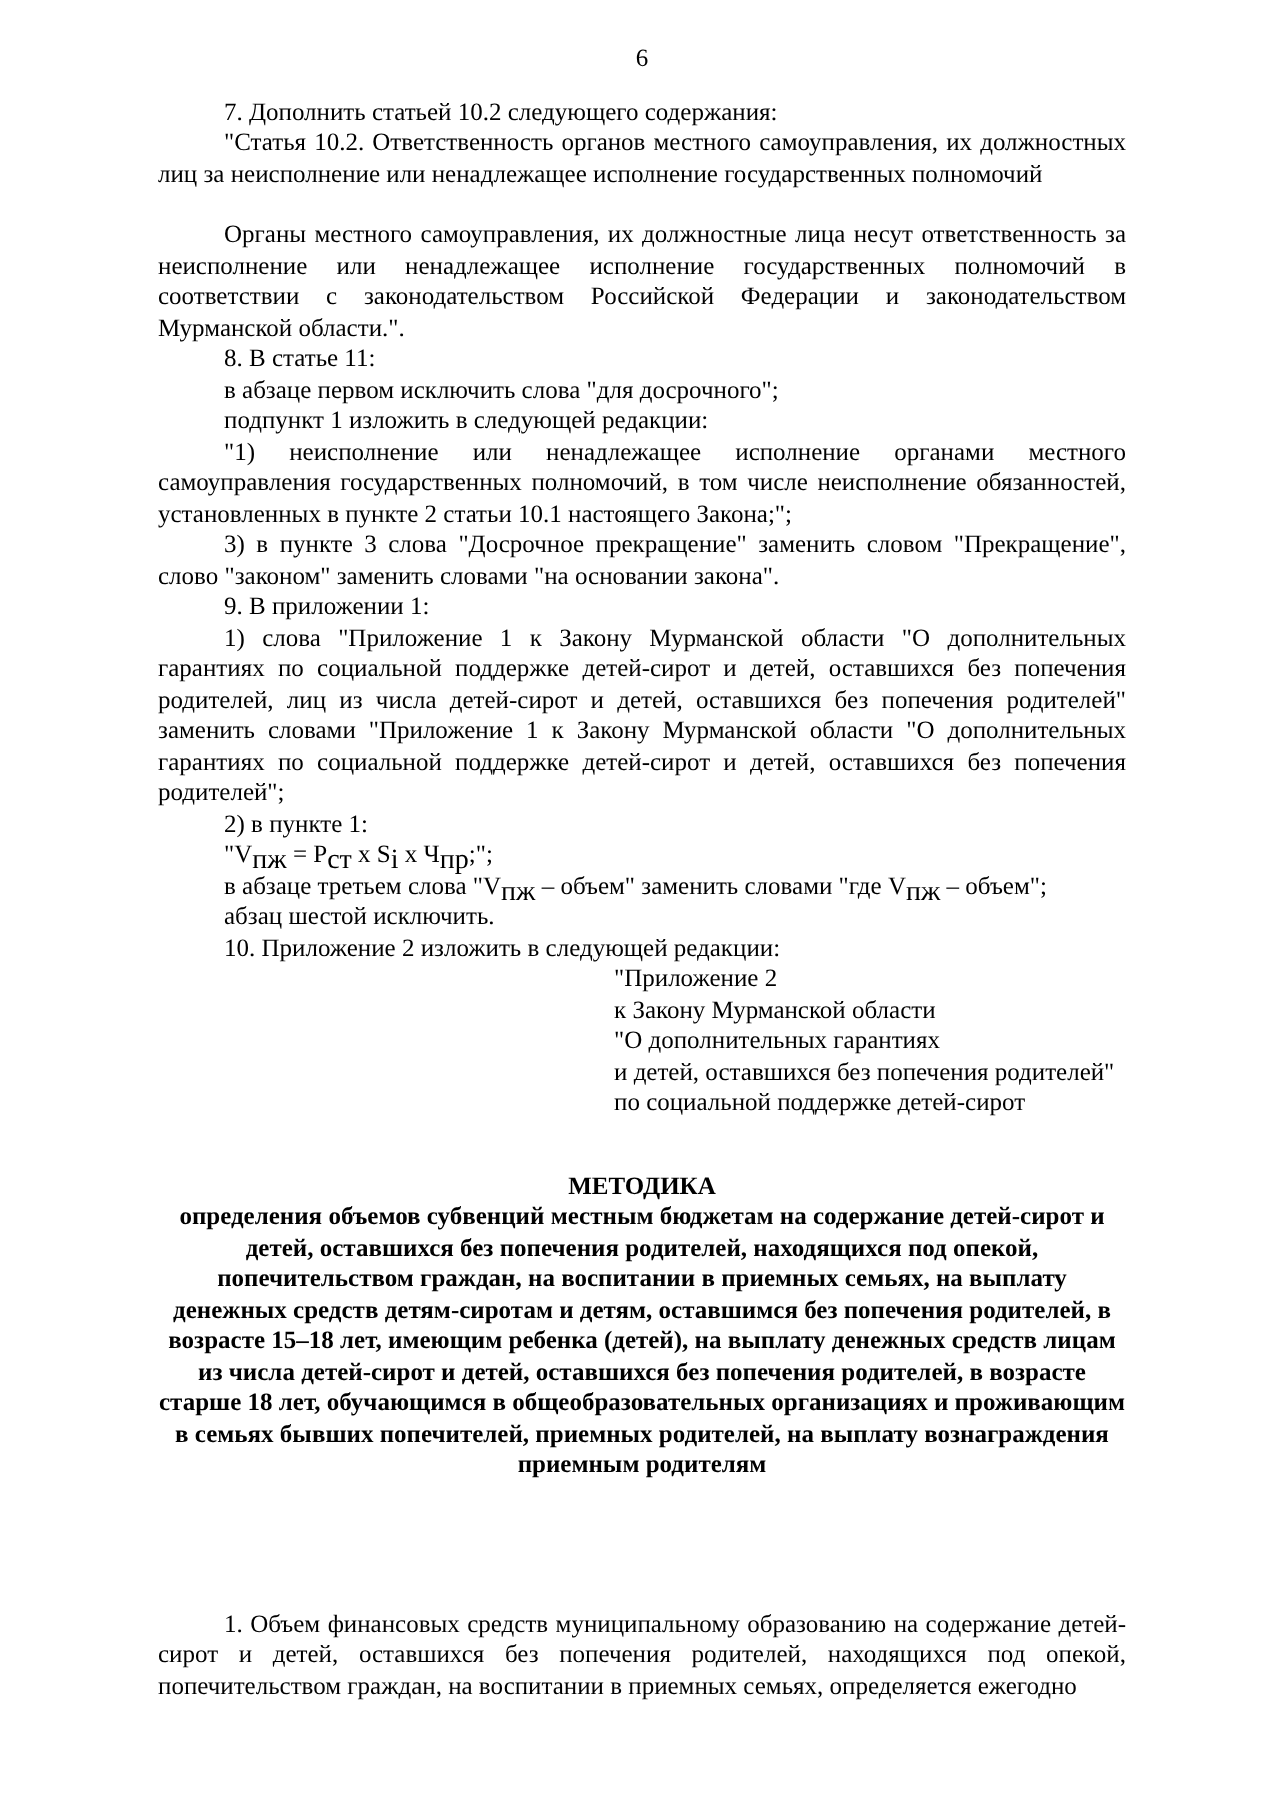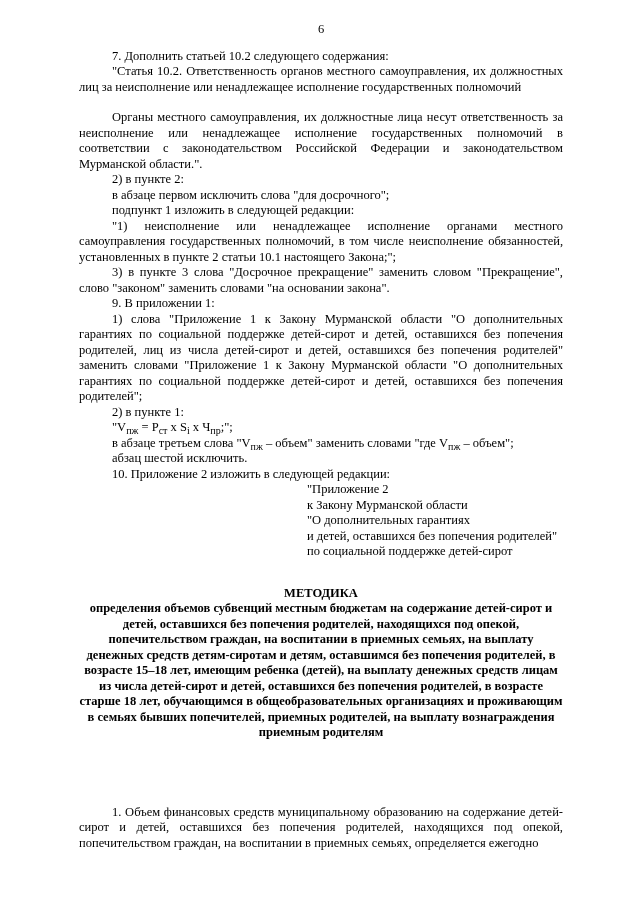--- a/index.html
+++ b/index.html
@@ -35,36 +35,36 @@
   }
   .center-bold {
     margin: 0;
     text-align: center;
     font-weight: bold;
     text-indent: 0;
   }
   .metodika-title { margin-top: 26px; }
   .final { margin-top: 64px; }
   sub {
-    font-size: 10px;
+    font-size: 14px;
     line-height: 0;
     vertical-align: -3px;
   }
 </style>
 </head>
 <body>
 
 <div class="page">
 
   <div class="page-number">6</div>
 
   <p class="para">7. Дополнить статьей 10.2 следующего содержания:</p>
   <p class="para">"Статья 10.2. Ответственность органов местного самоуправления, их должностных лиц за неисполнение или ненадлежащее исполнение государственных полномочий</p>
   <p class="para gap-above">Органы местного самоуправления, их должностные лица несут ответственность за неисполнение или ненадлежащее исполнение государственных полномочий в соответствии с законодательством Российской Федерации и законодательством Мурманской области.".</p>
-  <p class="para">2) в пункте 2:</p>
+  <p class="para">8. В статье 11:</p>
   <p class="para">в абзаце первом исключить слова "для досрочного";</p>
   <p class="para">подпункт 1 изложить в следующей редакции:</p>
   <p class="para">"1) неисполнение или ненадлежащее исполнение органами местного самоуправления государственных полномочий, в том числе неисполнение обязанностей, установленных в пункте 2 статьи 10.1 настоящего Закона;";</p>
   <p class="para">3) в пункте 3 слова "Досрочное прекращение" заменить словом "Прекращение", слово "законом" заменить словами "на основании закона".</p>
   <p class="para">9. В приложении 1:</p>
   <p class="para">1) слова "Приложение 1 к Закону Мурманской области "О дополнительных гарантиях по социальной поддержке детей-сирот и детей, оставшихся без попечения родителей, лиц из числа детей-сирот и детей, оставшихся без попечения родителей" заменить словами "Приложение 1 к Закону Мурманской области "О дополнительных гарантиях по социальной поддержке детей-сирот и детей, оставшихся без попечения родителей";</p>
   <p class="para">2) в пункте 1:</p>
 
   <p class="para"><span>"V</span><sub>пж</sub><span> = Р</span><sub>ст</sub><span> х S</span><sub>i</sub><span> х Ч</span><sub>пр</sub><span>;";</span></p>
 

